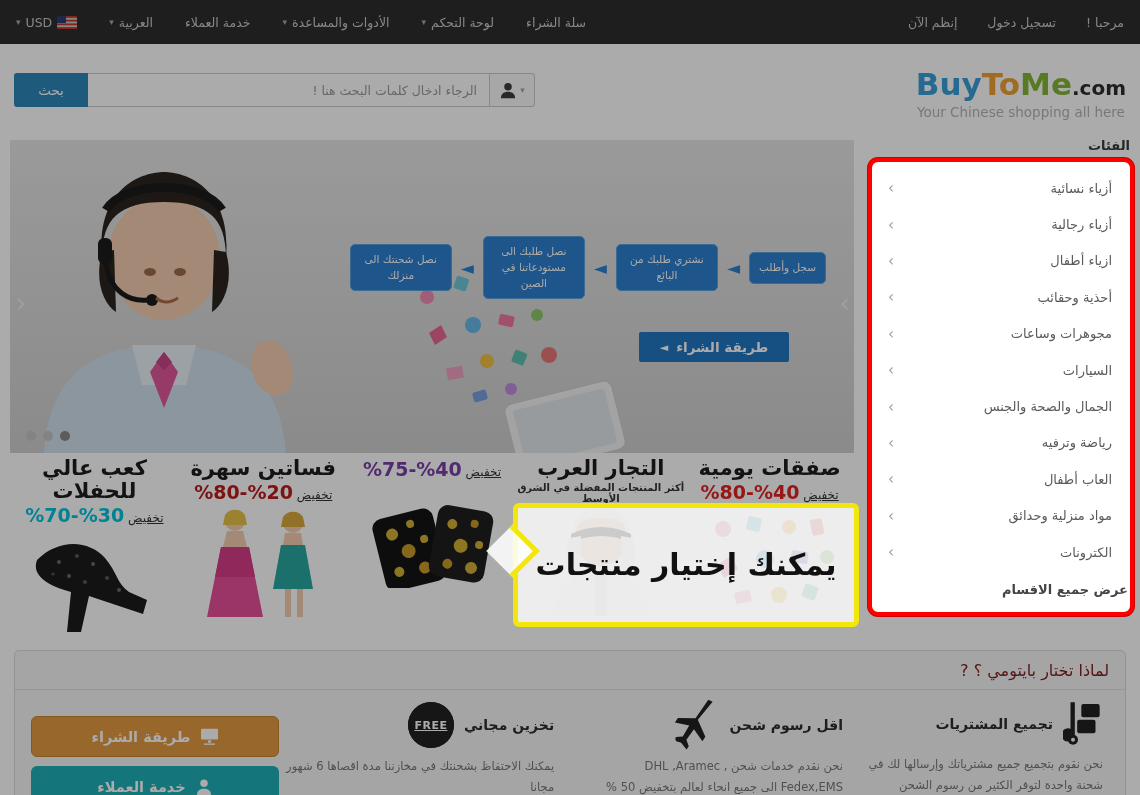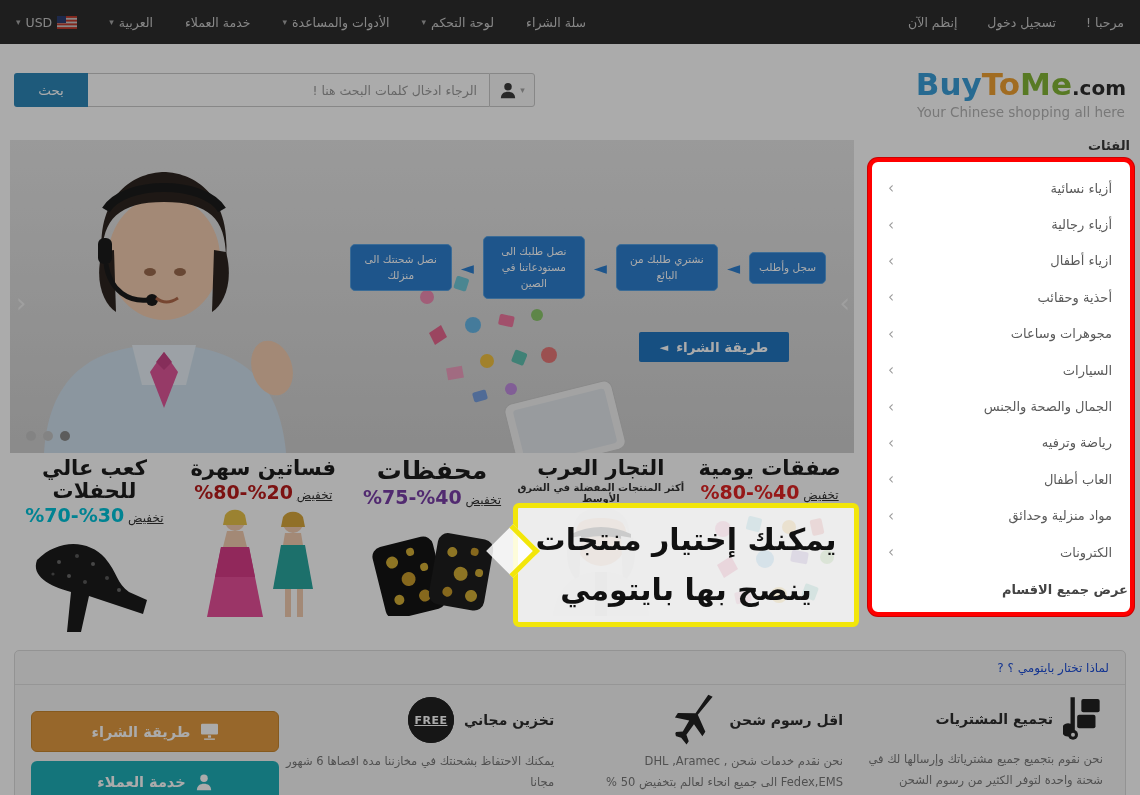--- a/index.html
+++ b/index.html
@@ -84,21 +84,21 @@
              background:rgba(255,255,255,0.78); border:5px solid #f2e60a; border-radius:6px;
              display:flex; flex-direction:column; justify-content:space-evenly; align-items:center;margin-left:26px; }
   .callout-line { font-size:30px; font-weight:bold; color:#111; line-height:1.15; }
   .callout-arrow { position:absolute; left:-24px; top:24px; width:38px; height:38px;
                    background:rgba(255,255,255,0.85); border-top:5px solid #f2e60a;
                    border-left:5px solid #f2e60a; transform:rotate(135deg); }
 
   
   .why-wrap { padding:18px 14px 0; }
   .why-box { background:#f6f6f6; border:1px solid #dcdcdc; border-radius:5px; padding:10px 16px 14px; }
-  .why-title { font-size:12px; color:#1d4ed8; padding-bottom:9px; }
+  .why-title { font-size:16px; color:#7f1d1d; padding-bottom:9px; }
   .why-hr { border-top:1px solid #e0e0e0; margin:0 -16px 12px; }
   .why-cols { display:flex; align-items:flex-start; }
   .why-col { padding:0 6px; }
   .why-col.c1 { width:270px; } .why-col.c2 { width:300px; } .why-col.c3 { width:292px; }
   .why-head { display:flex; align-items:center; gap:10px; }
   .why-head .t { font-size:14px; font-weight:bold; color:#2e2e2e; }
   .why-text { font-size:11.5px; color:#787878; line-height:1.8; margin-top:8px; white-space:pre-line; }
   .free-badge { width:46px; height:46px; background:#222; border-radius:50%; color:#fff;
                 display:flex; align-items:center; justify-content:center; font-size:11px;
                 font-weight:bold; letter-spacing:0.5px; box-shadow:0 0 0 3px #222 inset; direction:ltr;text-decoration:underline; }
@@ -327,21 +327,20 @@
             <path d="M32 30 C30 6 46 0 60 0 C74 0 90 6 88 30 C88 14 76 10 60 10 C44 10 32 14 32 30 Z" fill="#f2f2f2"></path>
             <path d="M30 26 q30 -14 60 0 l0 8 q-30 -12 -60 0 Z" fill="#1c1c1c"></path>
             <path d="M28 30 c-6 26 4 40 10 44 l2 -46 Z" fill="#ececec"></path>
             <path d="M92 30 c6 26 -4 40 -10 44 l-2 -46 Z" fill="#ececec"></path>
             <path d="M12 108 C18 74 38 64 60 64 C82 64 102 74 108 108 Z" fill="#fafafa"></path>
             <path d="M54 64 h12 v44 h-12 Z" fill="#e4e4e4"></path>
           </svg>
         </div>
 
         <div class="deal">
-          <div class="deal-title" style="font-size:25px">محفظات</div>
           <div class="deal-disc">
             <span class="disc-word">تخفيض</span>
             <span class="disc-pct" style="color:#7a3fa8">%75-%40</span>
           </div>
           <svg class="deal-img" width="130" height="104" viewBox="0 0 130 104">
             <g transform="rotate(-14 45 60)">
               <rect x="10" y="28" width="62" height="74" rx="10" fill="#141414"></rect>
               <circle cx="28" cy="46" r="6" fill="#d4af37"></circle>
                 <circle cx="48" cy="40" r="4" fill="#d4af37"></circle>
               <circle cx="40" cy="66" r="7" fill="#c89c2c"></circle>
@@ -464,16 +463,15 @@
 
       </div>
     </div>
   </div>
 
   <div class="overlay"></div>
 
   <div class="callout">
     <div class="callout-arrow"></div>
     <div class="callout-line">يمكنك إختيار منتجات</div>
-    <div class="callout-line">ينصح بها بايتومي</div>
   </div>
 
 </div>
 
 </body></html>

